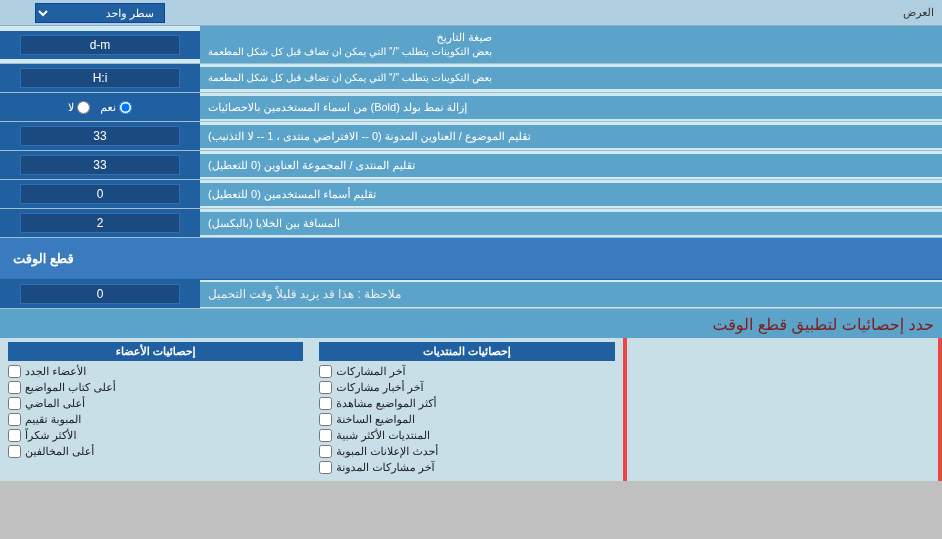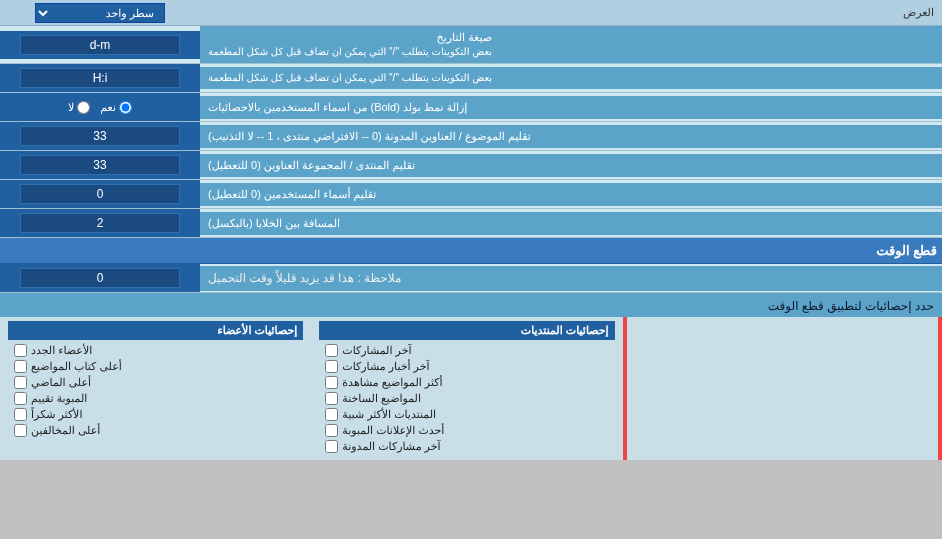--- a/index.html
+++ b/index.html
@@ -101,67 +101,67 @@
       display: flex;
       align-items: center;
       gap: 3px;
     }
     .stats-section {
       background: #c8dfe8;
       border-top: 2px solid #5ba3c9;
     }
     .stats-header {
       background: #5ba3c9;
-      color: #0f172a;
-      font-size: 12px;
+      color: #7f1d1d;
+      font-size: 16px;
       padding: 4px 8px;
       text-align: right;
     }
     .stats-grid {
       display: flex;
       width: 100%;
     }
     .stats-col {
       flex: 1;
       padding: 4px 8px;
       border-right: 4px solid #ef4444;
     }
     .stats-col:last-child { border-right: none; }
     .stats-col-header {
       background: #2060a0;
       color: white;
+      text-align: center;
       padding: 3px 6px;
       font-size: 11px;
       font-weight: bold;
       margin-bottom: 4px;
     }
     .checkbox-item {
       display: flex;
       align-items: flex-end;
       gap: 4px;
       margin-bottom: 3px;
       font-size: 11px;
       color: #222;
       justify-content: flex-end;
-      margin-left: 6px;
     }
     .checkbox-item input[type="checkbox"] {
       margin: 0;
     }
     .note-text {
       font-size: 12px;
       color: #eee;
     }
     .cutoff-section-header {
       background: #3a7abf;
       color: white;
-      text-align: right;
+      text-align: left;
       font-weight: bold;
       font-size: 13px;
-      padding: 5px;
+      padding: 13px;
       border-bottom: 1px solid #2060a0;
     }
     .input-field {
       background: #1a4a80;
       color: white;
       border: 1px solid #3070b0;
       padding: 2px 6px;
       width: 150px;
       text-align: center;
       font-size: 12px;

